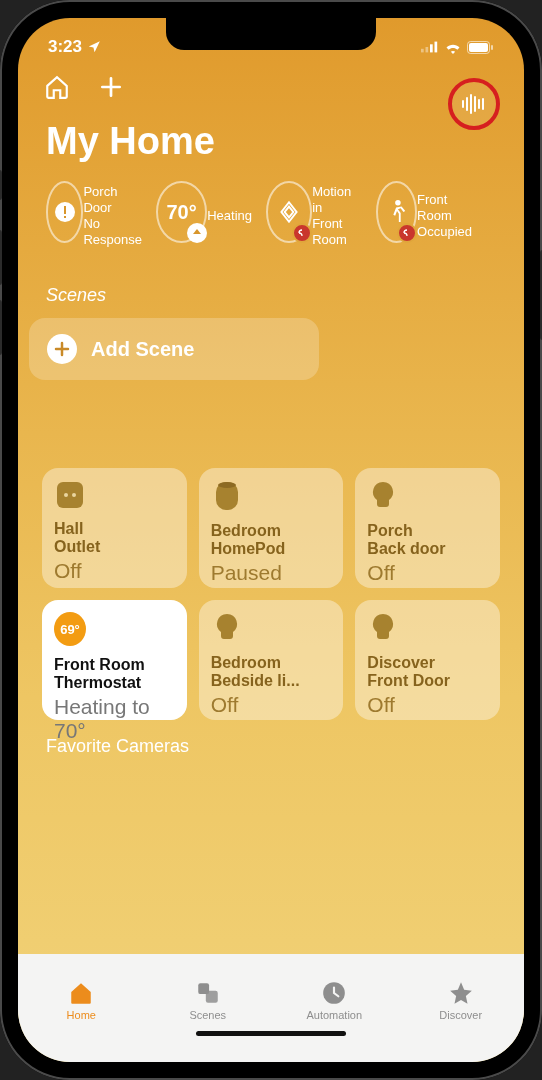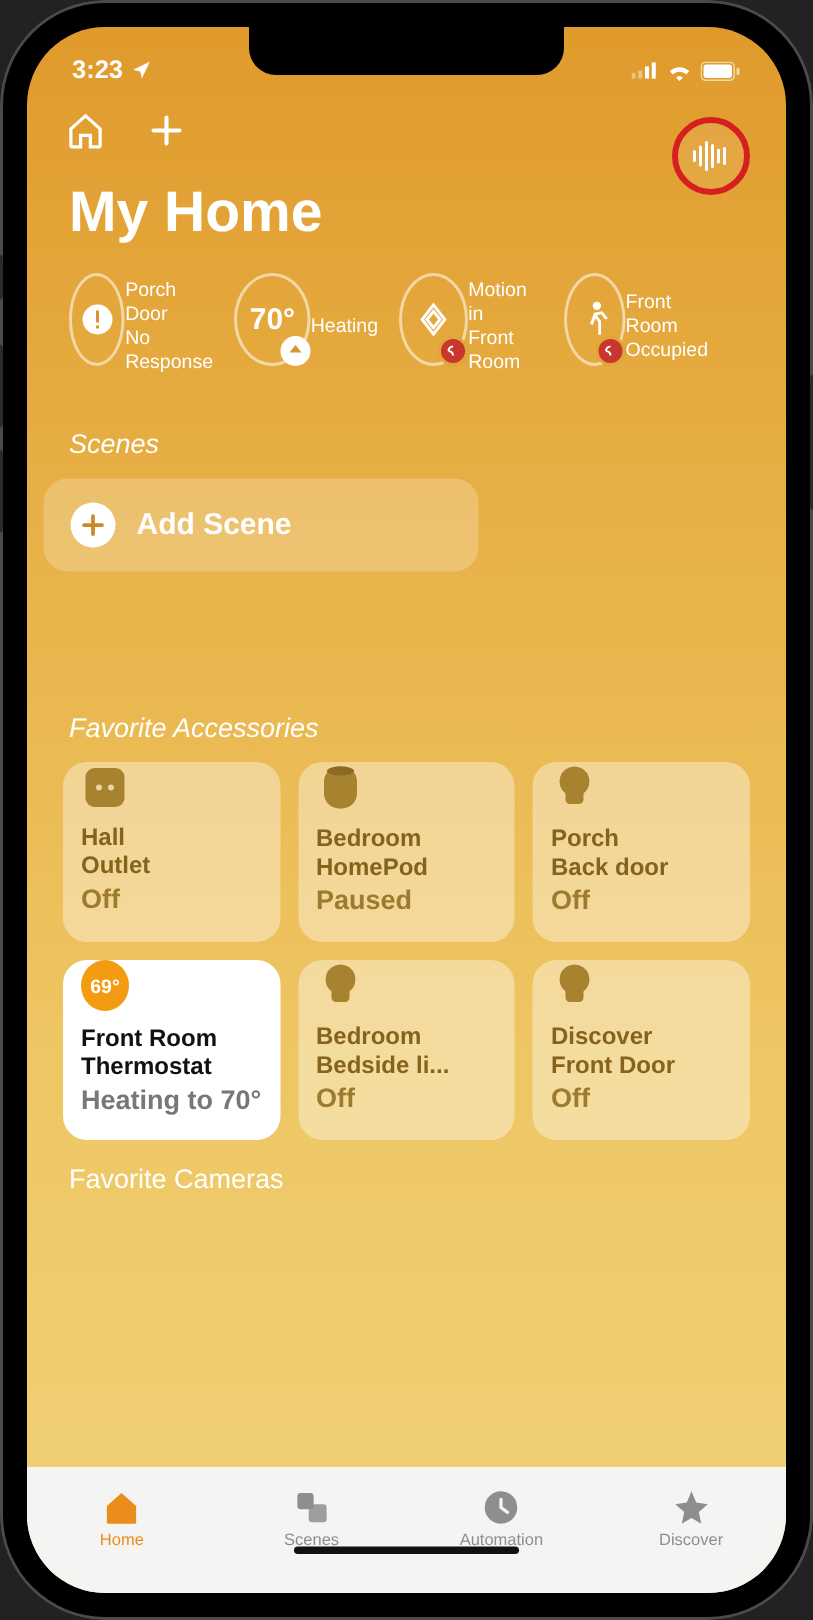--- a/index.html
+++ b/index.html
@@ -87,39 +87,39 @@
     }
 
     .spacer { flex: 0 0 88px; }
 
     .grid {
       display: grid; grid-template-columns: repeat(3, 1fr);
       gap: 12px; padding: 0 24px;
     }
     .tile {
       background: rgba(255,255,255,0.38); border-radius: 16px; padding: 12px 12px 28px 12px;
-      height: 120px; display: flex; flex-direction: column; justify-content: center;
+      height: 120px; display: flex; flex-direction: column; justify-content: flex-start;
       color: #86631d; cursor: pointer;
     }
     .tile.active { background: #fff; color: #222; }
     .tile .t-icon { width: 32px; height: 42px; margin-bottom: 10px; display:flex; align-items:center; justify-content:center; }
     .tile .t-name { font-size: 16px; font-weight: 600; line-height: 1.15; }
-    .tile .t-state { font-size: 18px; color: #9e7a2f; margin-top: 2px; font-weight: bold; }
+    .tile .t-state { font-size: 21px; color: #9e7a2f; margin-top: 2px; }
     .tile.active .t-state { color: #777; }
     .thermo-badge {
       width: 34px; height: 34px; border-radius: 50%; background: #f39c12;
       color: #fff; font-size: 13px; font-weight: 700; display:flex; align-items:center; justify-content:center;
     }
 
     .fav-cameras { color:#fff; padding: 16px 28px 6px 28px; font-size: 18px; }
 
     .tabbar {
-      margin-top: auto; height: 84px; background: #f4f4f3;
+      margin-top: auto; height: 108px; background: #f4f4f3;
       display: flex; justify-content: flex-start; align-items: flex-start;
-      padding-top: 14px;
+      padding-top: 26px;
     }
     .tab { display:flex; flex-direction:column; align-items:center; gap:3px;
       color:#8e8e8e; font-size:11px; width:25%; cursor:pointer; }
     .tab.active { color:#ec8c1c; }
     .tab svg { display:block; }
     .home-indicator {
       position: absolute; bottom: 26px; left: 50%; transform: translateX(-50%);
       width: 150px; height: 5px; background: #111; border-radius: 3px;
     }
   </style>
@@ -242,21 +242,20 @@
       <span class="add-plus">
         <svg width="16" height="16" viewBox="0 0 16 16" stroke="#c98a28" stroke-width="2.5" stroke-linecap="round">
             <path d="M8 2v12M2 8h12"></path>
           </svg>
       </span>
       <span>Add Scene</span>
     </div>
 
     <div class="spacer"></div>
 
-    <div class="section-title">Favorite Accessories</div>
     <div class="grid">
 
       <div class="tile">
         <div class="t-icon">
           <svg width="30" height="30" viewBox="0 0 30 30">
               <rect x="2" y="2" width="26" height="26" rx="6" fill="#a7822f"></rect>
               <circle cx="11" cy="15" r="2" fill="#e9d59f"></circle>
               <circle cx="19" cy="15" r="2" fill="#e9d59f"></circle>
             </svg>
         </div>

